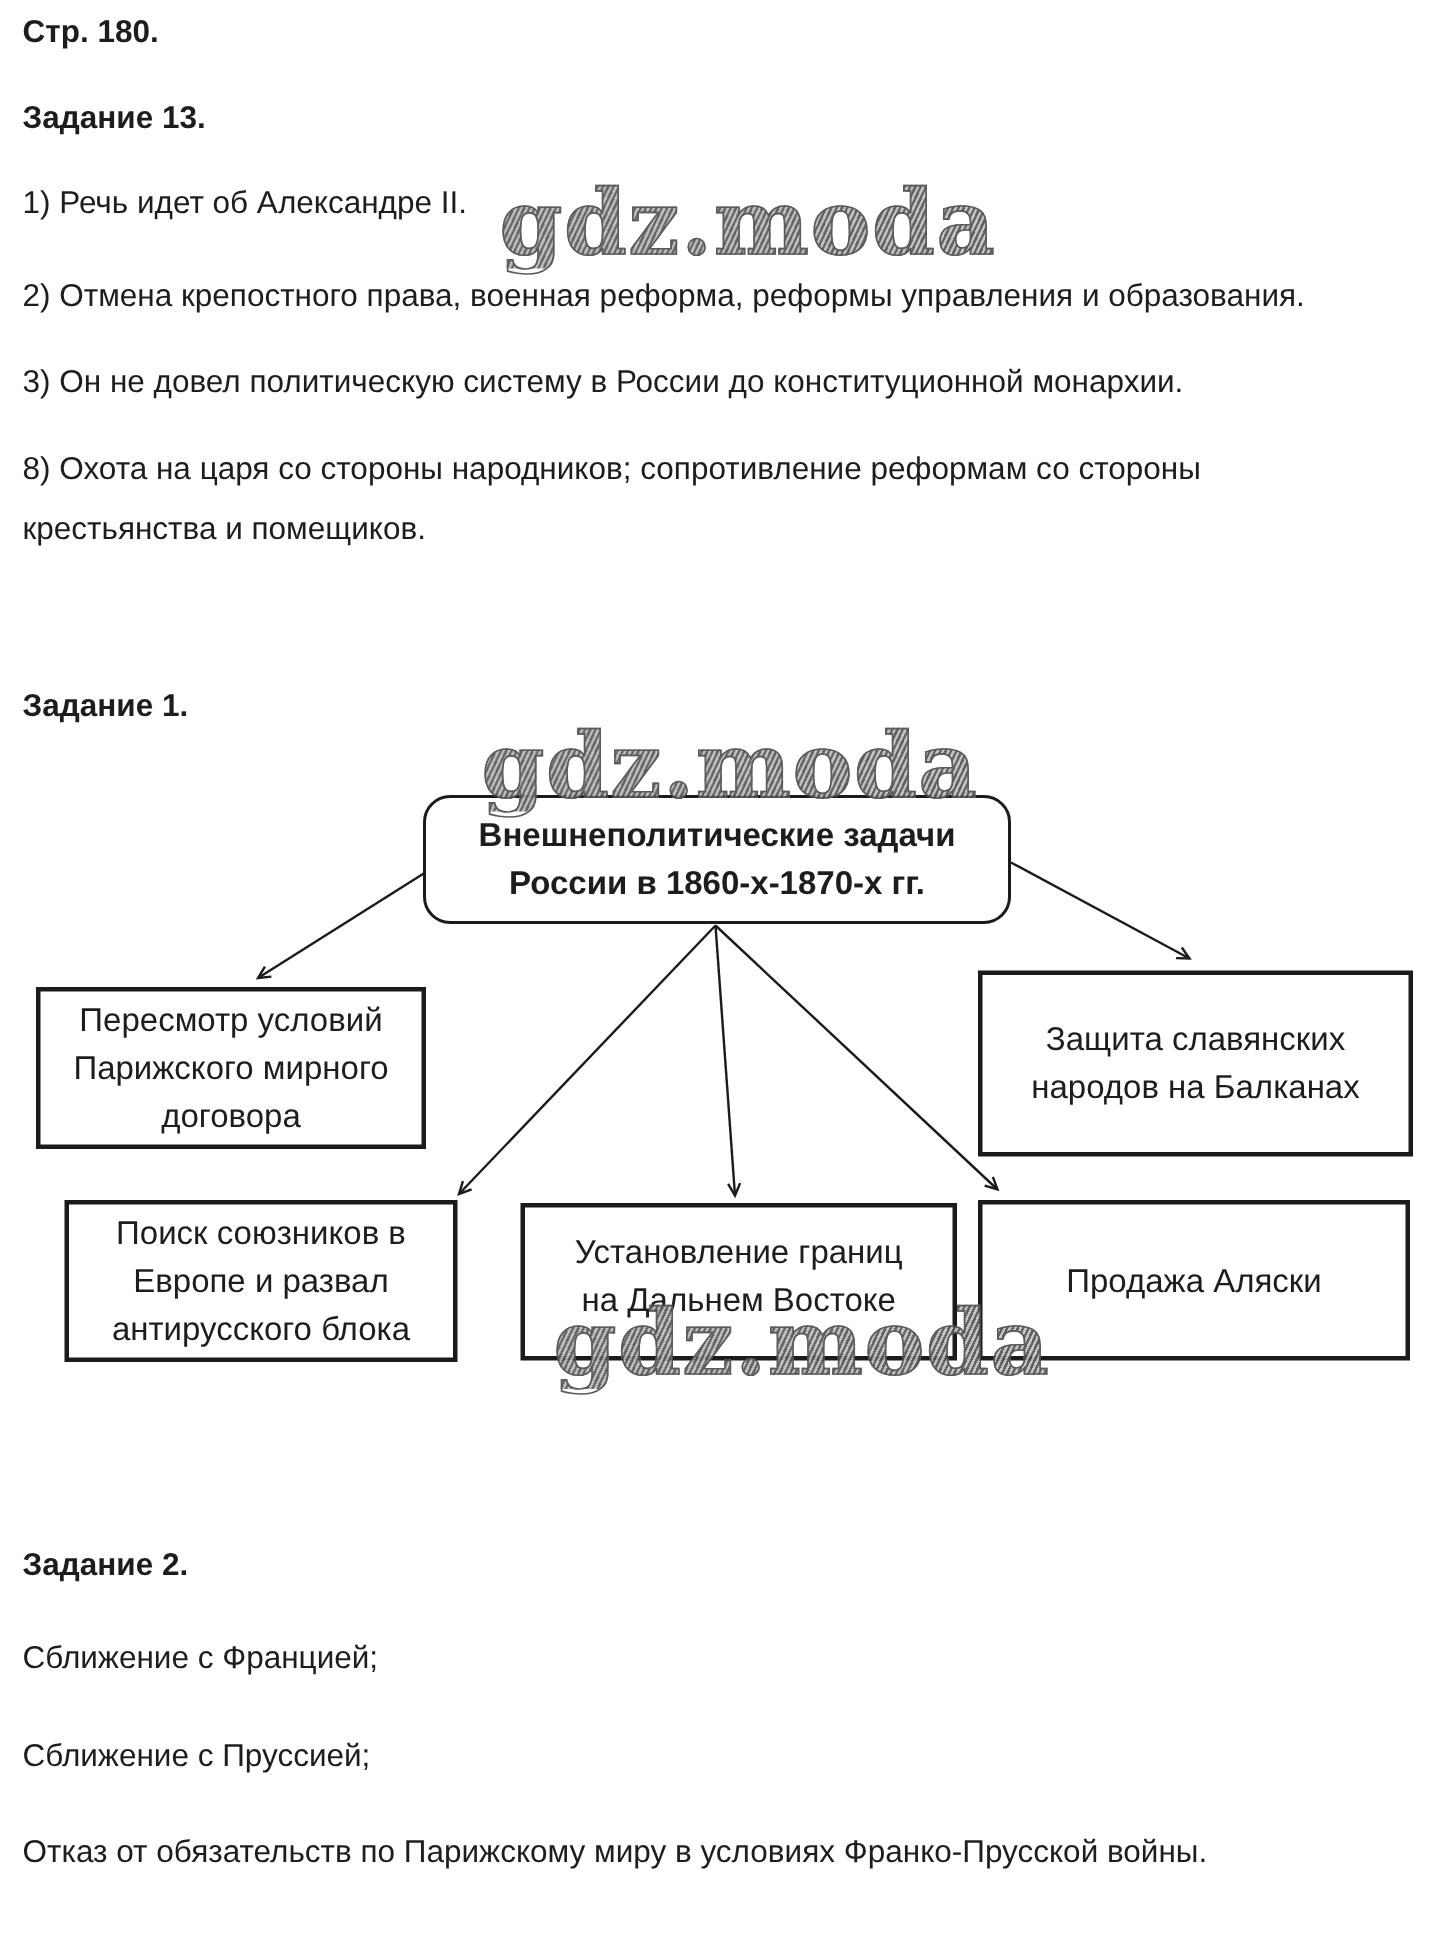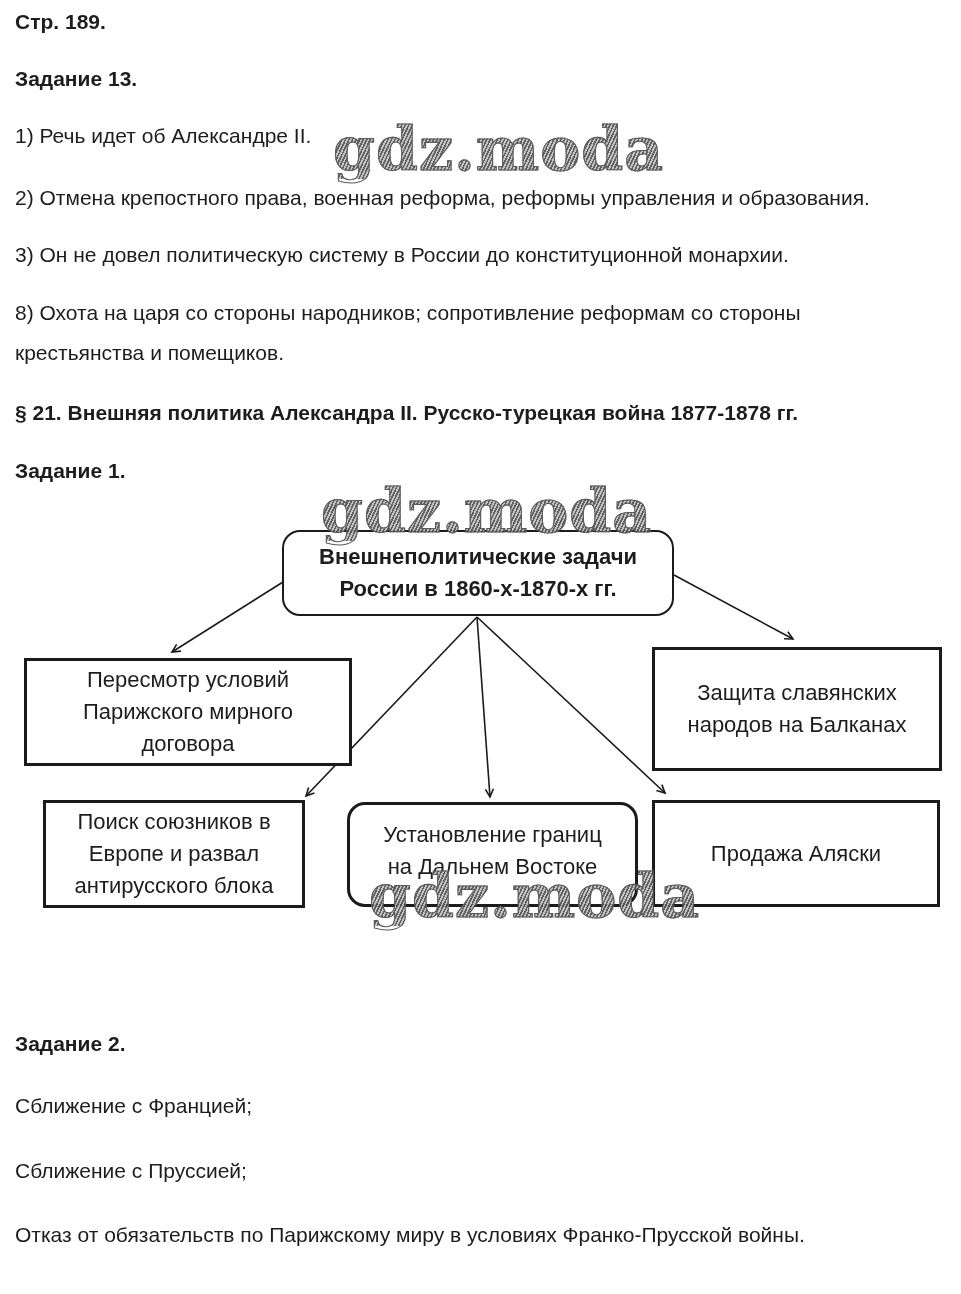--- a/index.html
+++ b/index.html
@@ -67,27 +67,26 @@
     -webkit-text-stroke: 1.1px #4e4e4e;
     opacity: 0.92;
     z-index: 6;
   }
 </style>
 </head>
 <body>
 
 <div class="page">
 
-  <div class="line bold" style="top:9px">Стр. 189.</div>
+  <div class="line bold" style="top:9px">Стр. 180.</div>
   <div class="line bold" style="top:66px">Задание 13.</div>
   <div class="line" style="top:123px">1) Речь идет об Александре II.</div>
   <div class="line" style="top:185px">2) Отмена крепостного права, военная реформа, реформы управления и образования.</div>
   <div class="line" style="top:242px">3) Он не довел политическую систему в России до конституционной монархии.</div>
   <div class="line wrap" style="top:293px">8) Охота на царя со стороны народников; сопротивление реформам со стороны крестьянства и помещиков.</div>
-  <div class="line bold" style="top:400px">§ 21. Внешняя политика Александра II. Русско-турецкая война 1877-1878 гг.</div>
   <div class="line bold" style="top:458px">Задание 1.</div>
 
   <svg class="arrows" viewBox="0 520 961 450" xmlns="http://www.w3.org/2000/svg">
     <defs>
       <marker id="arrow" markerUnits="userSpaceOnUse" markerWidth="13" markerHeight="13" refX="10" refY="6" orient="auto">
         <polyline points="2,2 10,6 2,10" fill="none" stroke="#1b1b1b" stroke-width="1.6"></polyline>
       </marker>
     </defs>
     <g stroke="#1b1b1b" stroke-width="1.6" fill="none">
       <line x1="283" y1="582" x2="172" y2="652" marker-end="url(#arrow)"></line>
@@ -96,38 +95,38 @@
       <line x1="477" y1="617" x2="490" y2="797" marker-end="url(#arrow)"></line>
       <line x1="477" y1="617" x2="665" y2="793" marker-end="url(#arrow)"></line>
     </g>
   </svg>
 
   <div class="dbox root" style="left:282px; top:530px; width:392px; height:86px;">
     <div class="dline">Внешнеполитические задачи</div>
     <div class="dline">России в 1860-х-1870-х гг.</div>
   </div>
 
-  <div class="dbox" style="left:24px; top:658px; width:328px; height:108px;">
+  <div class="dbox" style="left:24px; top:658px; width:260px; height:108px;">
     <div class="dline">Пересмотр условий</div>
     <div class="dline">Парижского мирного</div>
     <div class="dline">договора</div>
   </div>
 
   <div class="dbox" style="left:652px; top:647px; width:290px; height:124px;">
     <div class="dline">Защита славянских</div>
     <div class="dline">народов на Балканах</div>
   </div>
 
   <div class="dbox" style="left:43px; top:800px; width:262px; height:108px;">
     <div class="dline">Поиск союзников в</div>
     <div class="dline">Европе и развал</div>
     <div class="dline">антирусского блока</div>
   </div>
 
-  <div class="dbox" style="left:347px; top:802px; width:291px; height:105px; justify-content:flex-start; padding-top:14px;border-radius:18px;">
+  <div class="dbox" style="left:347px; top:802px; width:291px; height:105px; justify-content:flex-start; padding-top:14px;">
     <div class="dline">Установление границ</div>
     <div class="dline">на Дальнем Востоке</div>
   </div>
 
   <div class="dbox" style="left:652px; top:800px; width:288px; height:107px;">
     <div class="dline">Продажа Аляски</div>
   </div>
 
   <div class="line bold" style="top:1031px">Задание 2.</div>
   <div class="line" style="top:1093px">Сближение с Францией;</div>

